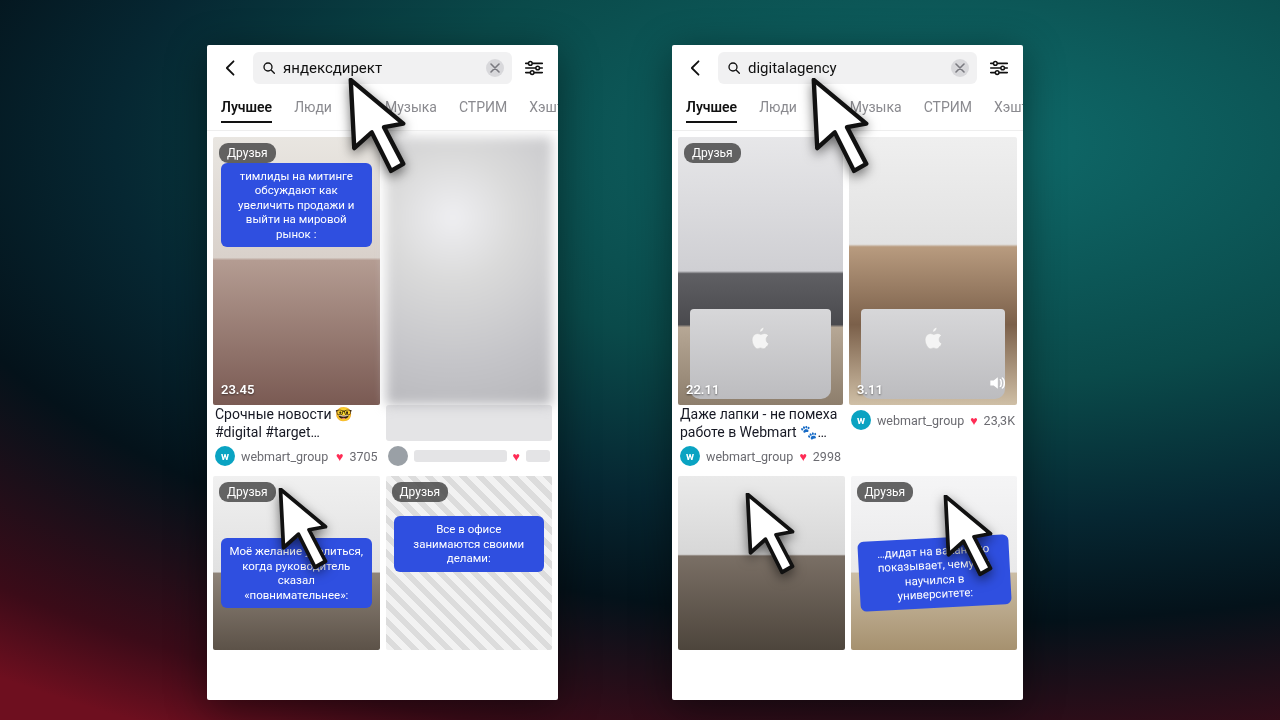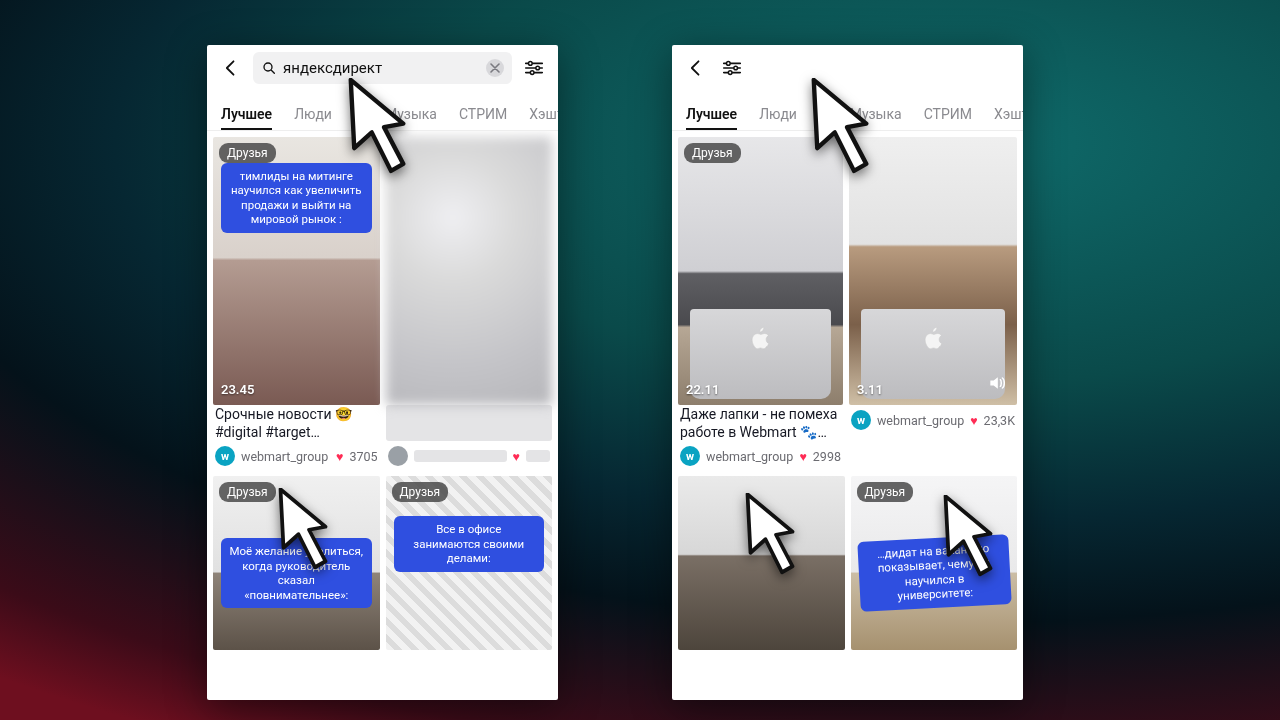--- a/index.html
+++ b/index.html
@@ -8,21 +8,21 @@
   .phone.left{left:207px}
   .phone.right{left:672px}
   .topbar{height:46px;display:flex;align-items:center;gap:8px;padding:0 10px}
   .back-btn{width:28px;height:28px;display:flex;align-items:center;justify-content:center}
   .search-box{flex:1;height:32px;background:#f1f1f2;border-radius:6px;display:flex;align-items:center;gap:6px;padding:0 8px}
   .search-icon{width:16px;height:16px;color:#111}
   .search-text{flex:1;font-size:15px;color:#111}
   .clear-btn{width:18px;height:18px;border-radius:50%;background:#d8d8db;display:flex;align-items:center;justify-content:center}
   .clear-btn svg{width:10px;height:10px}
   .filter-btn{width:28px;height:28px;display:flex;align-items:center;justify-content:center}
-  .tabs{height:40px;display:flex;align-items:flex-end;padding:0 14px;gap:22px;border-bottom:1px solid #eee;overflow:hidden;white-space:nowrap;font-size:14px}
+  .tabs{height:40px;display:flex;align-items:center;padding:0 14px;gap:22px;border-bottom:1px solid #eee;overflow:hidden;white-space:nowrap;font-size:14px}
   .tab{color:#8a8a8f;padding-bottom:8px;position:relative}
   .tab.active{color:#121212;font-weight:600}
   .tab.active::after{content:"";position:absolute;left:0;right:0;bottom:0;height:2px;background:#121212}
   .feed{height:calc(100% - 86px);overflow:hidden;padding:6px 6px 0 6px}
   .row{display:flex;gap:6px}
   .card{width:50%;display:flex;flex-direction:column}
   .thumb{position:relative;height:268px;border-radius:2px;overflow:hidden;background:#bdbdbd}
   .thumb.short{height:174px}
   .badge-friends{position:absolute;top:6px;left:6px;background:rgba(74,74,74,.85);color:#fff;font-size:12px;padding:3px 8px;border-radius:9px}
   .date{position:absolute;left:8px;bottom:8px;color:#fff;font-size:13px;font-weight:600;text-shadow:0 1px 2px rgba(0,0,0,.5)}
@@ -91,21 +91,21 @@
     <div class="tab">К</div>
     <div class="tab">Музыка</div>
     <div class="tab">СТРИМ</div>
     <div class="tab">Хэшт</div>
   </div>
   <div class="feed">
     <div class="row">
       <div class="card">
         <div class="thumb bg-office1">
           <div class="badge-friends">Друзья</div>
-          <div class="overlay-bubble ov-top">тимлиды на митинге научился как увеличить продажи и выйти на мировой рынок :</div>
+          <div class="overlay-bubble ov-top">тимлиды на митинге обсуждают как увеличить продажи и выйти на мировой рынок :</div>
           <div class="date">23.45</div>
         </div>
         <div class="cap">Срочные новости 🤓 #digital #target #digitalag…</div>
         <div class="meta">
           <div class="avatar">w</div>
           <span class="uname">webmart_group</span>
           <span class="heart">♥</span>
           <span class="likes">3705</span>
         </div>
       </div>
@@ -136,20 +136,32 @@
     </div>
   </div>
 </div>
 
 <div class="phone right">
   <div class="topbar">
     <div class="back-btn">
       <svg viewBox="0 0 24 24" width="20" height="20">
           <path d="M15 4l-8 8 8 8" fill="none" stroke="#111" stroke-width="2.2" stroke-linecap="round" stroke-linejoin="round"></path>
         </svg>
+    </div>
+    <div class="search-box">
+      <svg class="search-icon" viewBox="0 0 24 24">
+          <circle cx="10.5" cy="10.5" r="6" fill="none" stroke="#111" stroke-width="2"></circle>
+          <path d="M15.5 15.5 L20 20" stroke="#111" stroke-width="2" stroke-linecap="round"></path>
+        </svg>
+      <span class="search-text">digitalagency</span>
+      <div class="clear-btn">
+        <svg viewBox="0 0 10 10">
+            <path d="M1 1l8 8M9 1l-8 8" stroke="#7a7a80" stroke-width="1.6" stroke-linecap="round"></path>
+          </svg>
+      </div>
     </div>
     <div class="filter-btn">
       <svg viewBox="0 0 24 24" width="22" height="22">
           <path d="M3 7h18M3 12h18M3 17h18" stroke="#111" stroke-width="1.8" stroke-linecap="round"></path>
           <circle cx="8" cy="7" r="2" fill="#fff" stroke="#111" stroke-width="1.6"></circle>
           <circle cx="16" cy="12" r="2" fill="#fff" stroke="#111" stroke-width="1.6"></circle>
           <circle cx="10" cy="17" r="2" fill="#fff" stroke="#111" stroke-width="1.6"></circle>
         </svg>
     </div>
   </div>

